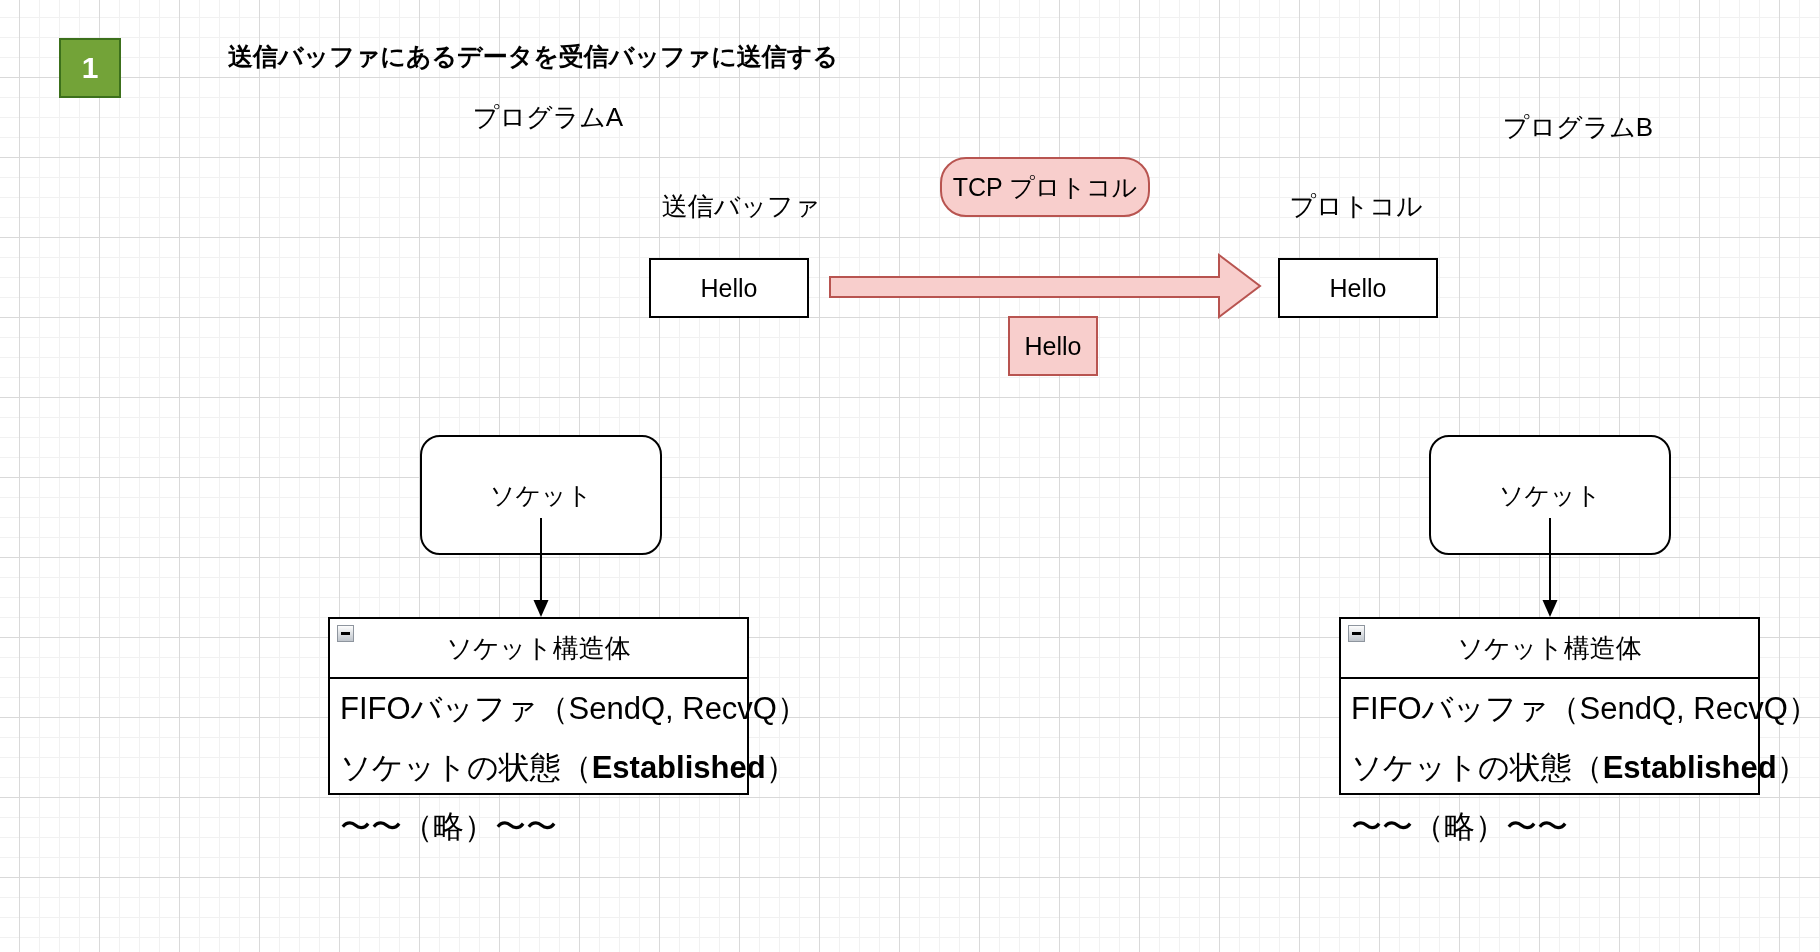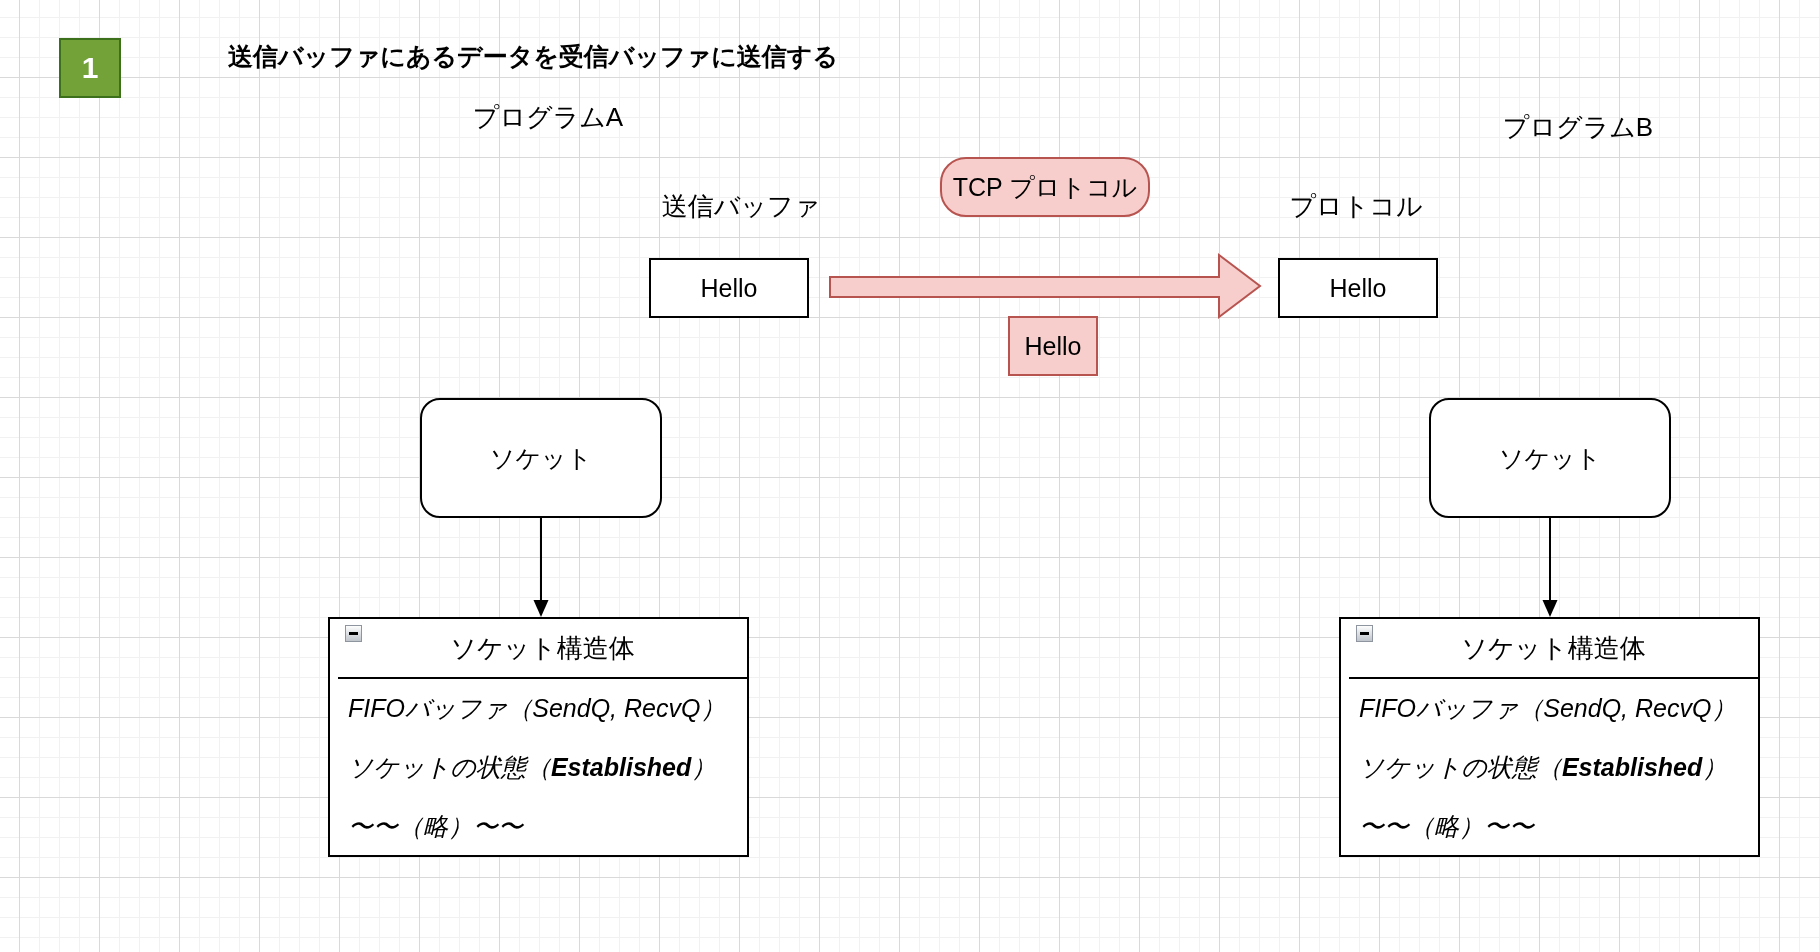--- a/index.html
+++ b/index.html
@@ -32,41 +32,41 @@
   .title {
     position: absolute; left: 228px; top: 40px;
     font-size: 25px; font-weight: bold; white-space: nowrap;
   }
   .badge {
     position: absolute; left: 59px; top: 38px; width: 62px; height: 60px;
     background: #73a338; border: 2px solid #3c701b; box-sizing: border-box;
     display: flex; align-items: center; justify-content: center;
     color: #ffffff; font-size: 30px; font-weight: bold;
   }
-  .socket { border-radius: 20px; }
+  .socket { border-radius: 20px; margin-top: 37px; }
   .struct {
-    position: absolute; width: 421px; height: 240px;
-    background: #ffffff; border: 2px solid #000; box-sizing: border-box; padding-left: 8px;
+    position: absolute; width: 421px; height: 178px;
+    background: #ffffff; border: 2px solid #000; box-sizing: border-box;
   }
   .struct-header {
     position: relative; height: 58px; border-bottom: 2px solid #000;
     display: flex; align-items: center; justify-content: center;
     font-size: 26px;
   }
   .collapse-btn {
     position: absolute; left: 7px; top: 6px; width: 17px; height: 17px;
     border: 1px solid #8e959e; box-sizing: border-box;
     background: linear-gradient(#fdfdfd, #bfc5cc);
     display: flex; align-items: center; justify-content: center;
     cursor: pointer;
   }
   .minus-bar { width: 9px; height: 3px; background: #000; }
   .struct-row {
     height: 59px; display: flex; align-items: center;
-    padding-left: 10px; font-size: 25px; white-space: nowrap; font-style: italic;
+    padding-left: 10px; font-size: 31px; white-space: nowrap;
   }
   .bold { font-weight: bold; }
   svg { position: absolute; overflow: visible; }
 </style>
 </head>
 <body>
 
 <div class="canvas">
 
   <div class="badge">

